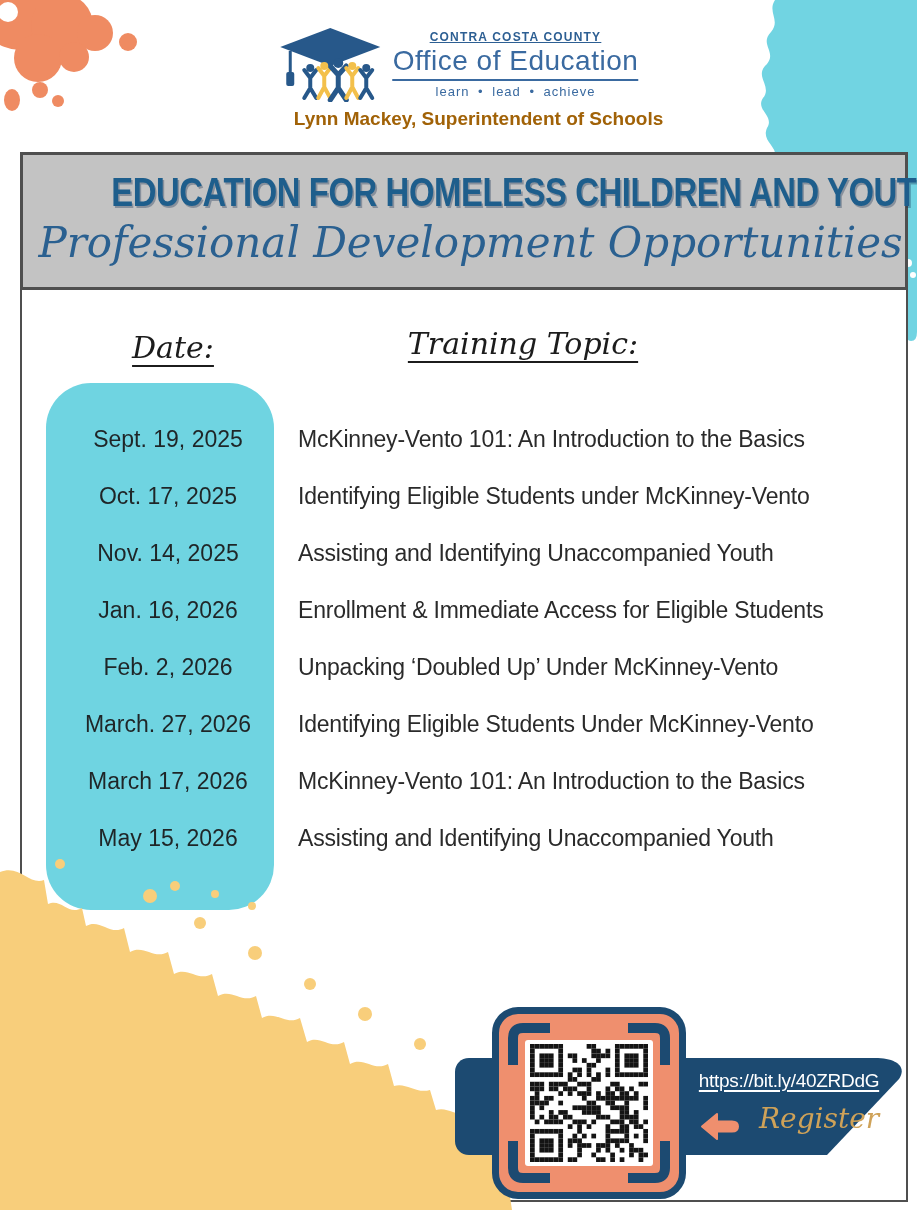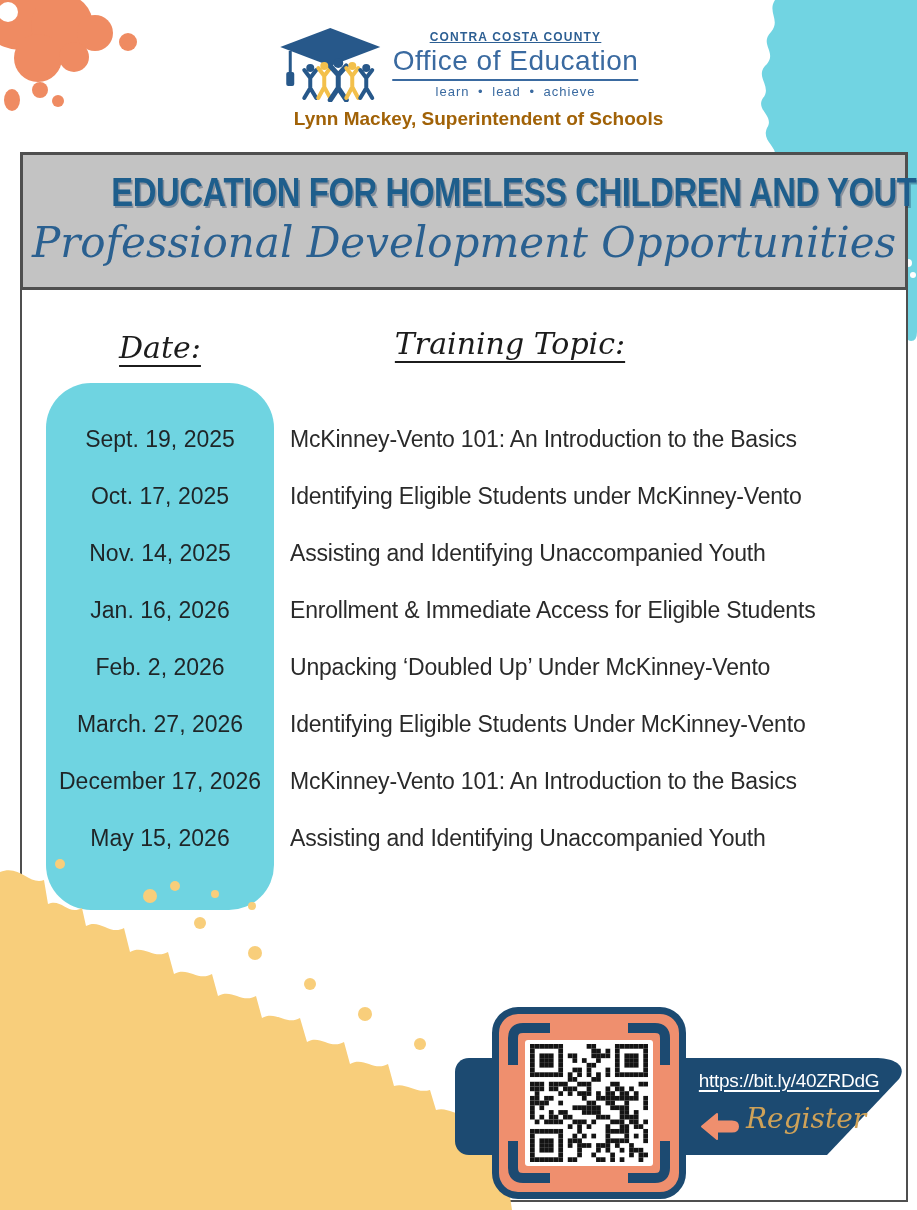--- a/index.html
+++ b/index.html
@@ -27,32 +27,32 @@
   
   #card{position:absolute;left:20px;top:152px;width:888px;height:1050px;
         box-sizing:border-box;background:#fff;border:2px solid #4f4f4f;z-index:1;}
 
   #banner{position:absolute;left:-2px;top:-2px;width:888px;height:138px;
           box-sizing:border-box;background:#c3c3c3;border:3px solid #4f4f4f;
           text-align:center;}
   #banner h1{margin:14px 0 0 0;font-size:41px;font-weight:bold;color:#1e5e8c;
              letter-spacing:-.5px;transform:scaleX(.8);transform-origin:center;
              white-space:nowrap;text-shadow:2px 2px 0 rgba(23,48,82,.35);}
-  .script{font-family:"DejaVu Serif",serif;font-style:italic;}
+  .script{font-family:"DejaVu Serif",serif;font-style:italic;padding-left:13px;}
   #banner .subtitle{margin-top:2px;font-size:42px;color:#2a6090;}
 
   
   .col-header{position:absolute;z-index:2;font-size:30px;color:#1c1c1c;text-align:center;}
   .col-header span{text-decoration:underline;text-underline-offset:7px;text-decoration-thickness:1.5px;}
   #hdr-date{left:46px;top:330px;width:228px;}
   #hdr-topic{left:290px;top:326px;width:440px;}
 
   #date-pill{position:absolute;left:46px;top:383px;width:228px;height:527px;
              background:#6fd4e1;border-radius:45px;z-index:2;}
-  #rows{position:absolute;left:46px;top:411px;width:832px;z-index:4;}
+  #rows{position:absolute;left:54px;top:411px;width:832px;z-index:4;}
   .row{display:flex;align-items:center;height:57px;}
   .cell.date{width:228px;text-align:center;font-size:23px;color:#1f2527;}
   .cell.topic{margin-left:16px;font-size:23px;color:#2a2a2a;letter-spacing:-.2px;}
 
   
   #ribbon{position:absolute;left:455px;top:1058px;z-index:4;}
   #qr-card{position:absolute;left:492px;top:1007px;width:194px;height:192px;
            box-sizing:border-box;background:#ef8f6e;border:7px solid #1c4a71;
            border-radius:26px;z-index:5;}
   #qr-white{position:absolute;inset:26px;background:#fff;border-radius:3px;
@@ -199,21 +199,21 @@
       <div class="cell date">Feb. 2, 2026</div>
       <div class="cell topic">Unpacking ‘Doubled Up’ Under McKinney-Vento</div>
     </div>
 
     <div class="row">
       <div class="cell date">March. 27, 2026</div>
       <div class="cell topic">Identifying Eligible Students Under McKinney-Vento</div>
     </div>
 
     <div class="row">
-      <div class="cell date">December 17, 2026</div>
+      <div class="cell date">March 17, 2026</div>
       <div class="cell topic">McKinney-Vento 101: An Introduction to the Basics</div>
     </div>
 
     <div class="row">
       <div class="cell date">May 15, 2026</div>
       <div class="cell topic">Assisting and Identifying Unaccompanied Youth</div>
     </div>
   </div>
 
   <svg id="ribbon" width="453" height="97" viewBox="0 0 453 97">

